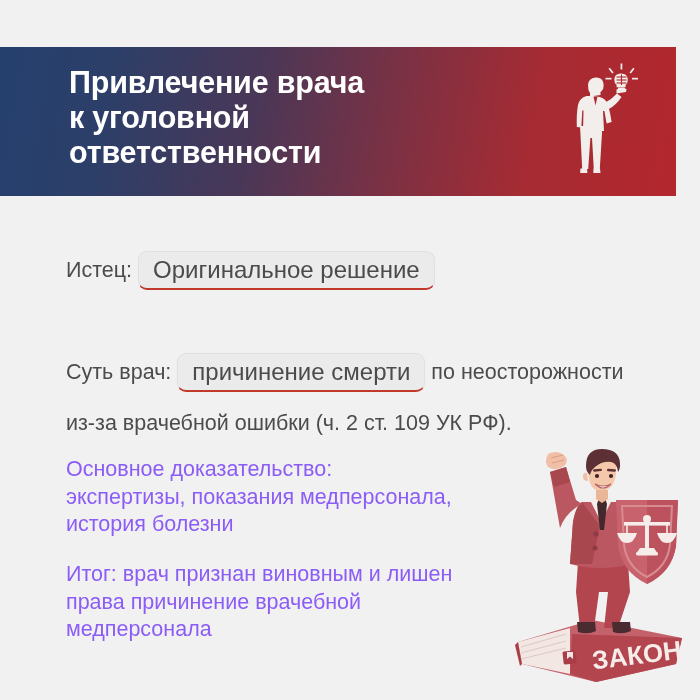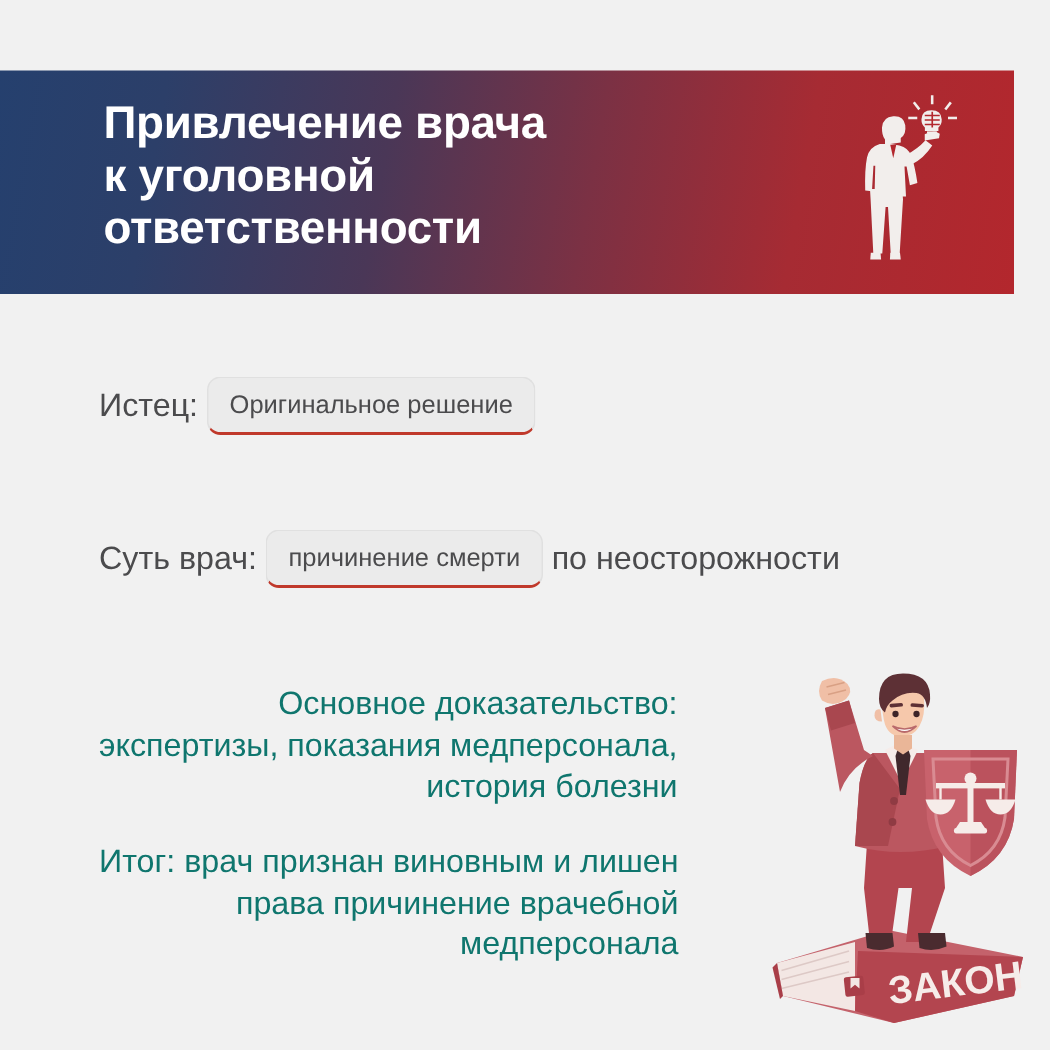--- a/index.html
+++ b/index.html
@@ -66,34 +66,33 @@
 
   .chip {
     display: inline-block;
     background: #ebebeb;
     border: 1px solid #e0e0e0;
     border-bottom: 2.5px solid #c0392b;
     border-radius: 9px;
     padding: 5px 14px 5px 14px;
     margin: 0 6px;
     color: #4b4b4d;
-    font-size: 17px;
+    font-size: 24px;
     line-height: 26px;
     vertical-align: middle;
     position: relative;
     top: -1px;
   }
 
   .block {
     position: absolute;
     left: 66px;
-    color: #0f766e;
+    color: #8b5cf6;
     font-size: 21.5px;
     line-height: 27.5px;
-    text-align: right;
   }
   .block .bline { display: block; white-space: nowrap; }
 
   
   #row-plaintiff  { top: 56px; }
   #row-defendant  { top: 110px; }
   #row-claim      { top: 158px; }
   #row-claim2     { top: 212px; }
   #block-evidence { top: 260px; }
   #block-outcome  { top: 365px; }
@@ -158,20 +157,21 @@
   </svg>
 </div>
 
 <div class="content">
 
   <div class="txt-row" id="row-plaintiff"><span>Истец:</span><span class="chip">Оригинальное решение</span></div>
 
 
   <div class="txt-row" id="row-claim"><span>Суть врач:</span><span class="chip">причинение смерти</span><span>по неосторожности</span></div>
 
+  <div class="txt-row" id="row-claim2">из-за врачебной ошибки (ч. 2 ст. 109 УК РФ).</div>
 
   <div class="block" id="block-evidence">
     <span class="bline">Основное доказательство:</span>
     <span class="bline">экспертизы, показания медперсонала,</span>
     <span class="bline">история болезни</span>
   </div>
 
   <div class="block" id="block-outcome">
     <span class="bline">Итог: врач признан виновным и лишен</span>
     <span class="bline">права причинение врачебной</span>

